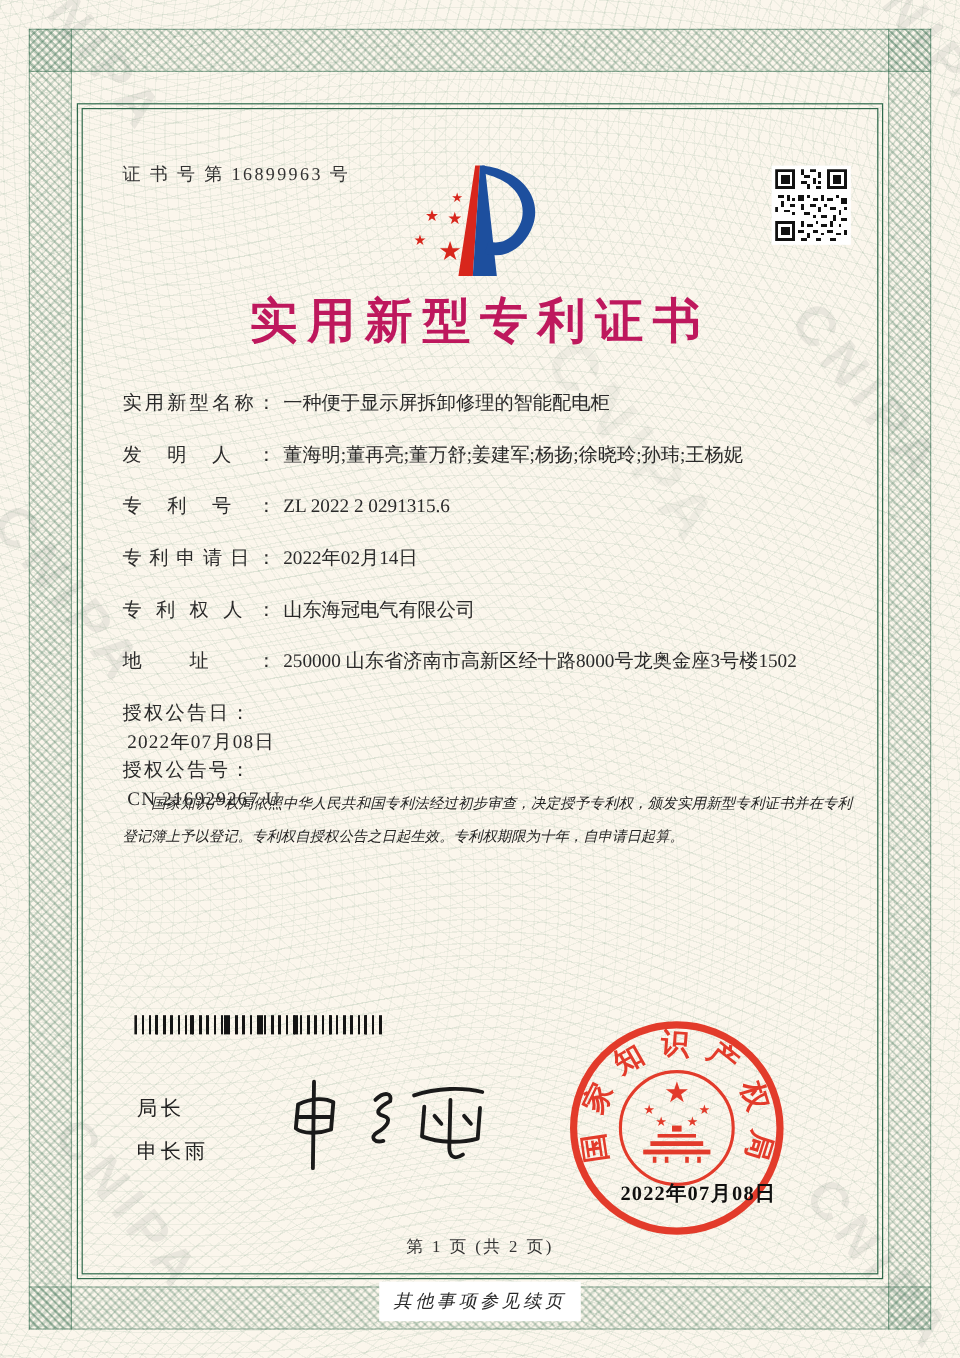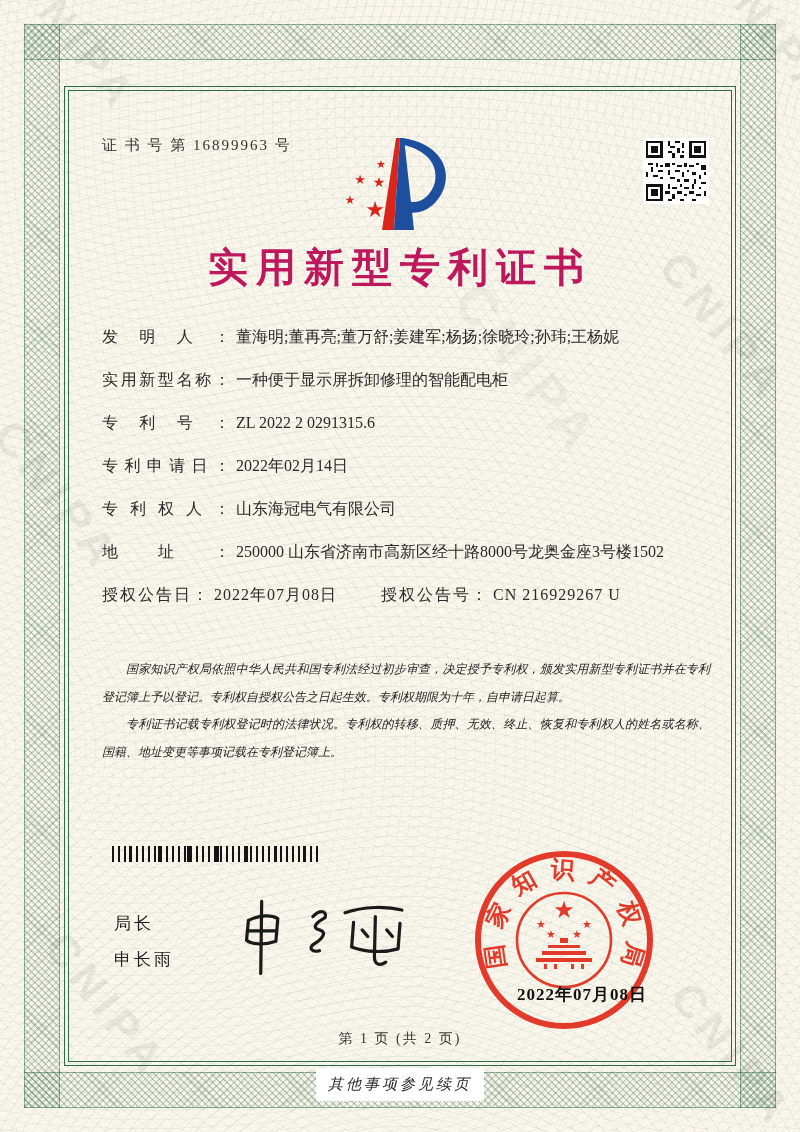--- a/index.html
+++ b/index.html
@@ -47,21 +47,21 @@
   .qr{position:absolute;left:643px;top:138px;width:66px;height:66px;background:#fff;padding:3px;box-sizing:border-box;}
   .logo{position:absolute;left:336px;top:124px;width:132px;height:116px;}
   .title{
     position:absolute;left:0;right:0;top:240px;text-align:center;
     font-size:40px;font-weight:bold;letter-spacing:8px;color:#be185d;
   }
   .fields{position:absolute;left:102px;top:325px;width:592px;font-size:16px;line-height:24px;}
   .frow{display:flex;align-items:flex-start;margin-bottom:19px;}
   .lbl{flex:0 0 128px;display:inline-block;width:128px;text-align:justify;text-align-last:justify;color:#2a2a2a;}
   .val{flex:1;padding-left:6px;max-width:452px;}
-  .grant-row{display:flex;margin-bottom:0;}
+  .grant-row{display:flex;margin-bottom:0;flex-direction:column;}
   .glbl{letter-spacing:2px;}
   .gval{padding-left:4px;letter-spacing:1px;}
   .gsep{width:44px;}
   .paras{position:absolute;left:102px;top:656px;width:608px;font-size:12px;line-height:27.5px;font-style:italic;color:#222;}
   .paras p{margin:0;text-indent:2em;text-align:justify;}
   .barcode{
     position:absolute;left:112px;top:846px;width:208px;height:16px;
     background-image:
       repeating-linear-gradient(90deg,#141414 0 2px,transparent 2px 6px),
       repeating-linear-gradient(90deg,transparent 0 17px,#141414 17px 20px,transparent 20px 29px);
@@ -179,26 +179,26 @@
       <text x="43" y="63" font-size="14">★</text>
       <text x="14" y="80" font-size="12">★</text>
       <text x="39" y="93" font-size="22">★</text>
     </g>
   </svg>
 
   <div class="title">实用新型专利证书</div>
 
   <div class="fields">
     <div class="frow">
+      <span class="lbl">实用新型名称：</span>
+      <span class="val">一种便于显示屏拆卸修理的智能配电柜</span>
+    </div>
+    <div class="frow">
       <span class="lbl">发明人：</span>
       <span class="val">董海明;董再亮;董万舒;姜建军;杨扬;徐晓玲;孙玮;王杨妮</span>
-    </div>
-    <div class="frow">
-      <span class="lbl">实用新型名称：</span>
-      <span class="val">一种便于显示屏拆卸修理的智能配电柜</span>
     </div>
     <div class="frow">
       <span class="lbl">专利号：</span>
       <span class="val">ZL 2022 2 0291315.6</span>
     </div>
     <div class="frow">
       <span class="lbl">专利申请日：</span>
       <span class="val">2022年02月14日</span>
     </div>
     <div class="frow">
@@ -213,21 +213,20 @@
       <span class="glbl">授权公告日：</span>
       <span class="gval">2022年07月08日</span>
       <span class="gsep"></span>
       <span class="glbl">授权公告号：</span>
       <span class="gval">CN 216929267 U</span>
     </div>
   </div>
 
   <div class="paras">
     <p>国家知识产权局依照中华人民共和国专利法经过初步审查，决定授予专利权，颁发实用新型专利证书并在专利登记簿上予以登记。专利权自授权公告之日起生效。专利权期限为十年，自申请日起算。</p>
-    <p>专利证书记载专利权登记时的法律状况。专利权的转移、质押、无效、终止、恢复和专利权人的姓名或名称、国籍、地址变更等事项记载在专利登记簿上。</p>
   </div>
 
   <div class="barcode"></div>
 
   <div class="sig-title">局长</div>
   <div class="sig-name">申长雨</div>
   <svg class="sig-hand" viewBox="0 0 200 95">
     <g fill="none" stroke="#1a1a1a" stroke-width="3.4" stroke-linecap="round" stroke-linejoin="round">
       <path d="M16,30 C28,24 40,24 47,28 L45,52 C34,56 20,56 14,51 L16,30"></path>
       <path d="M15,41 L45,41"></path>

